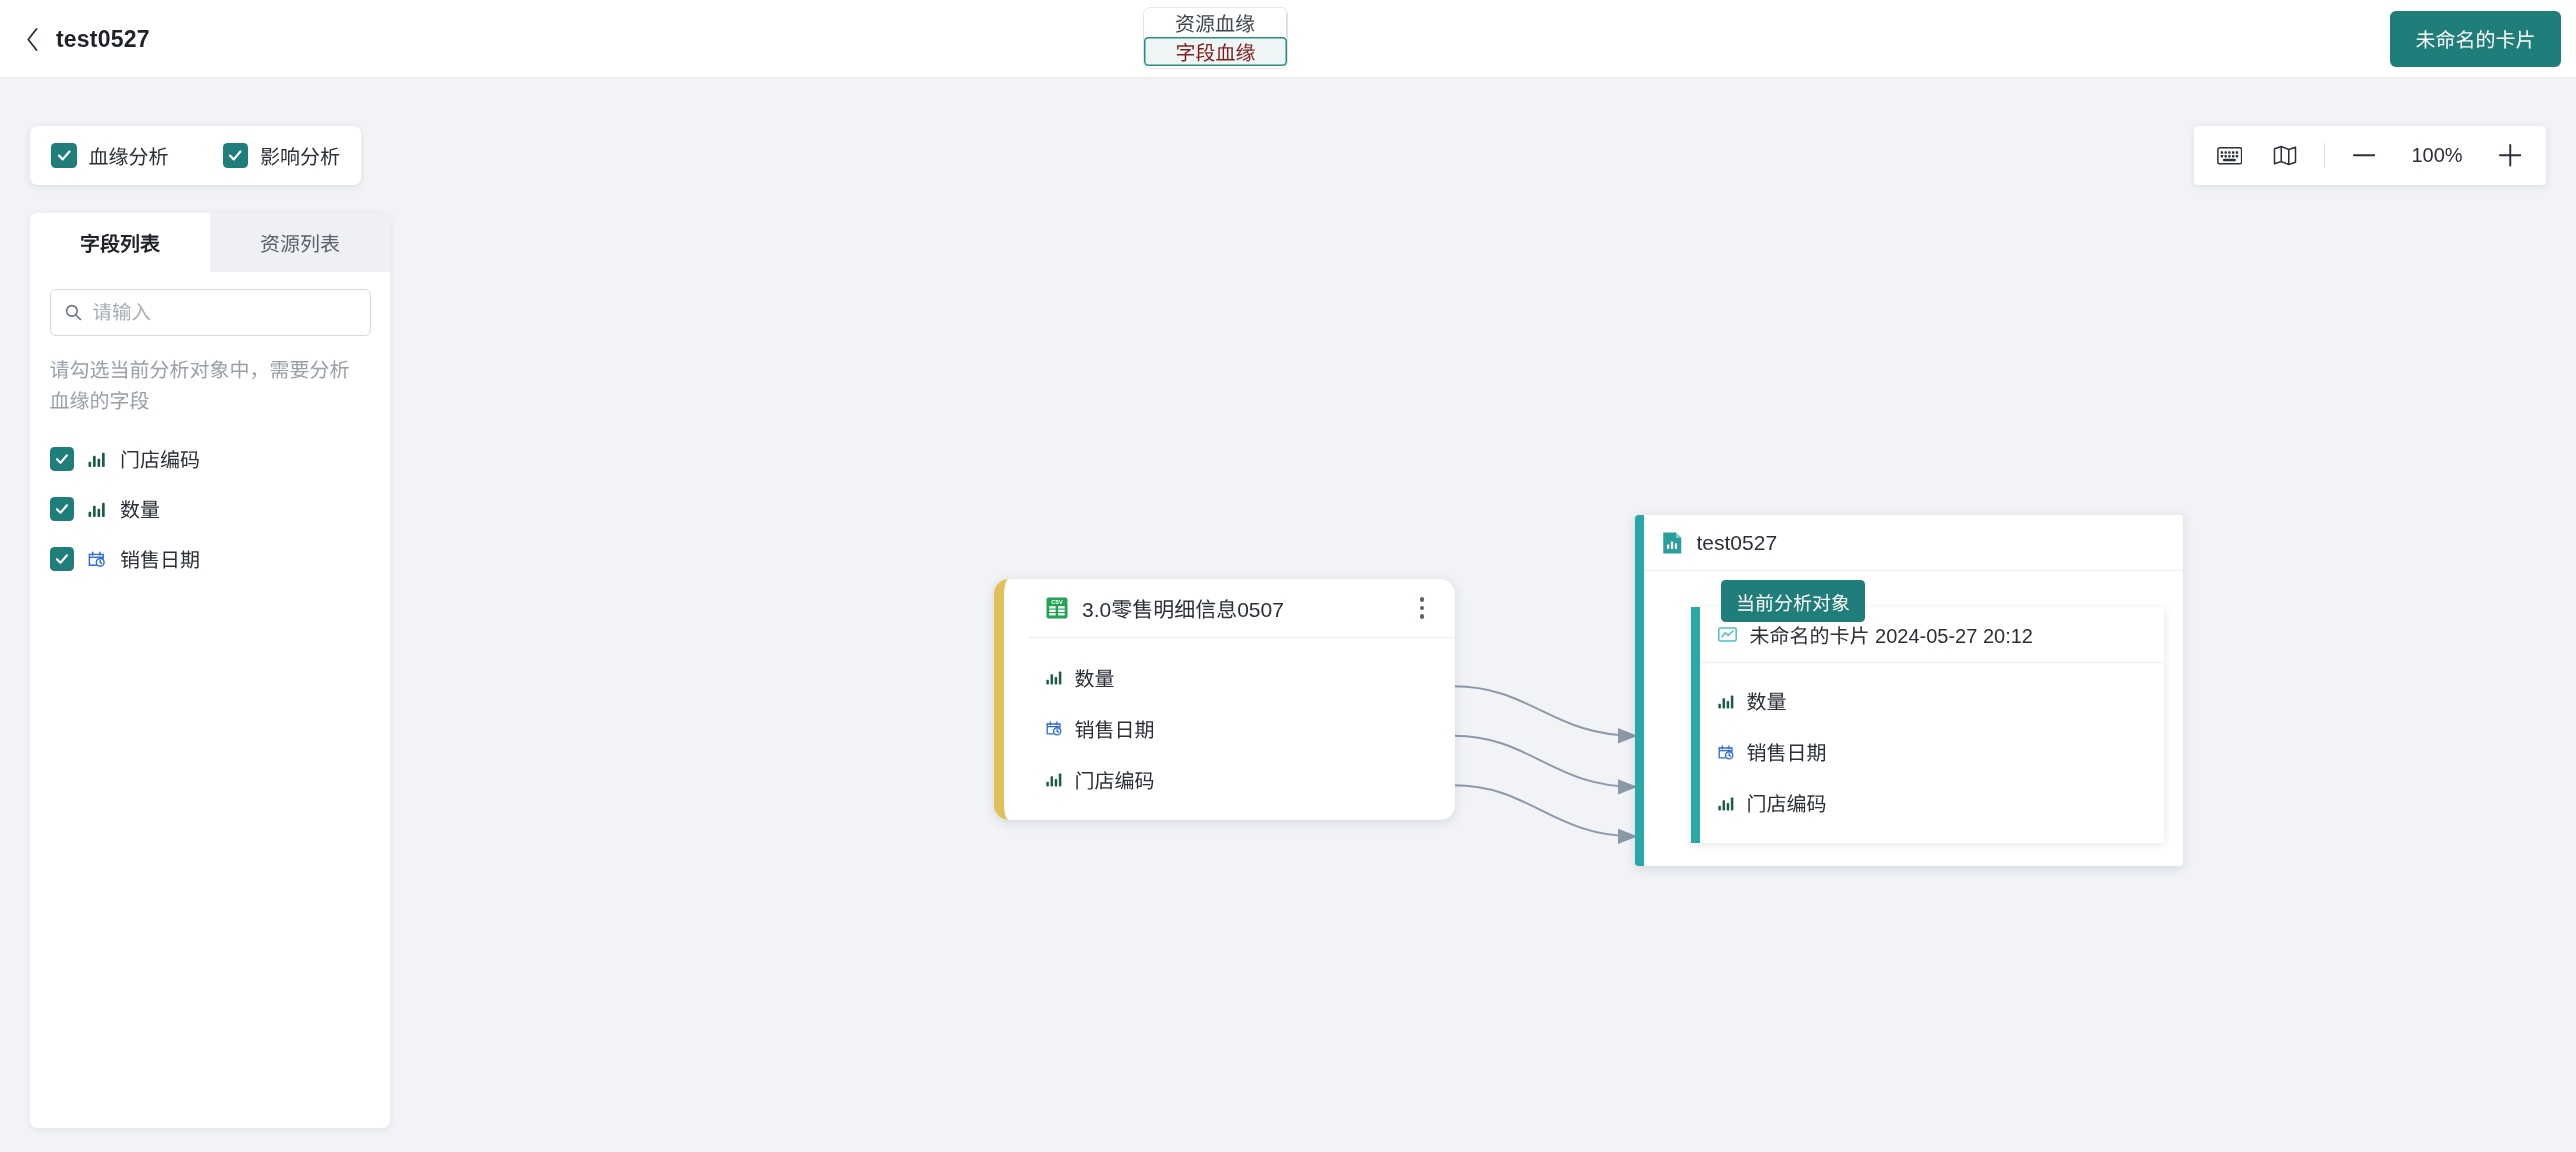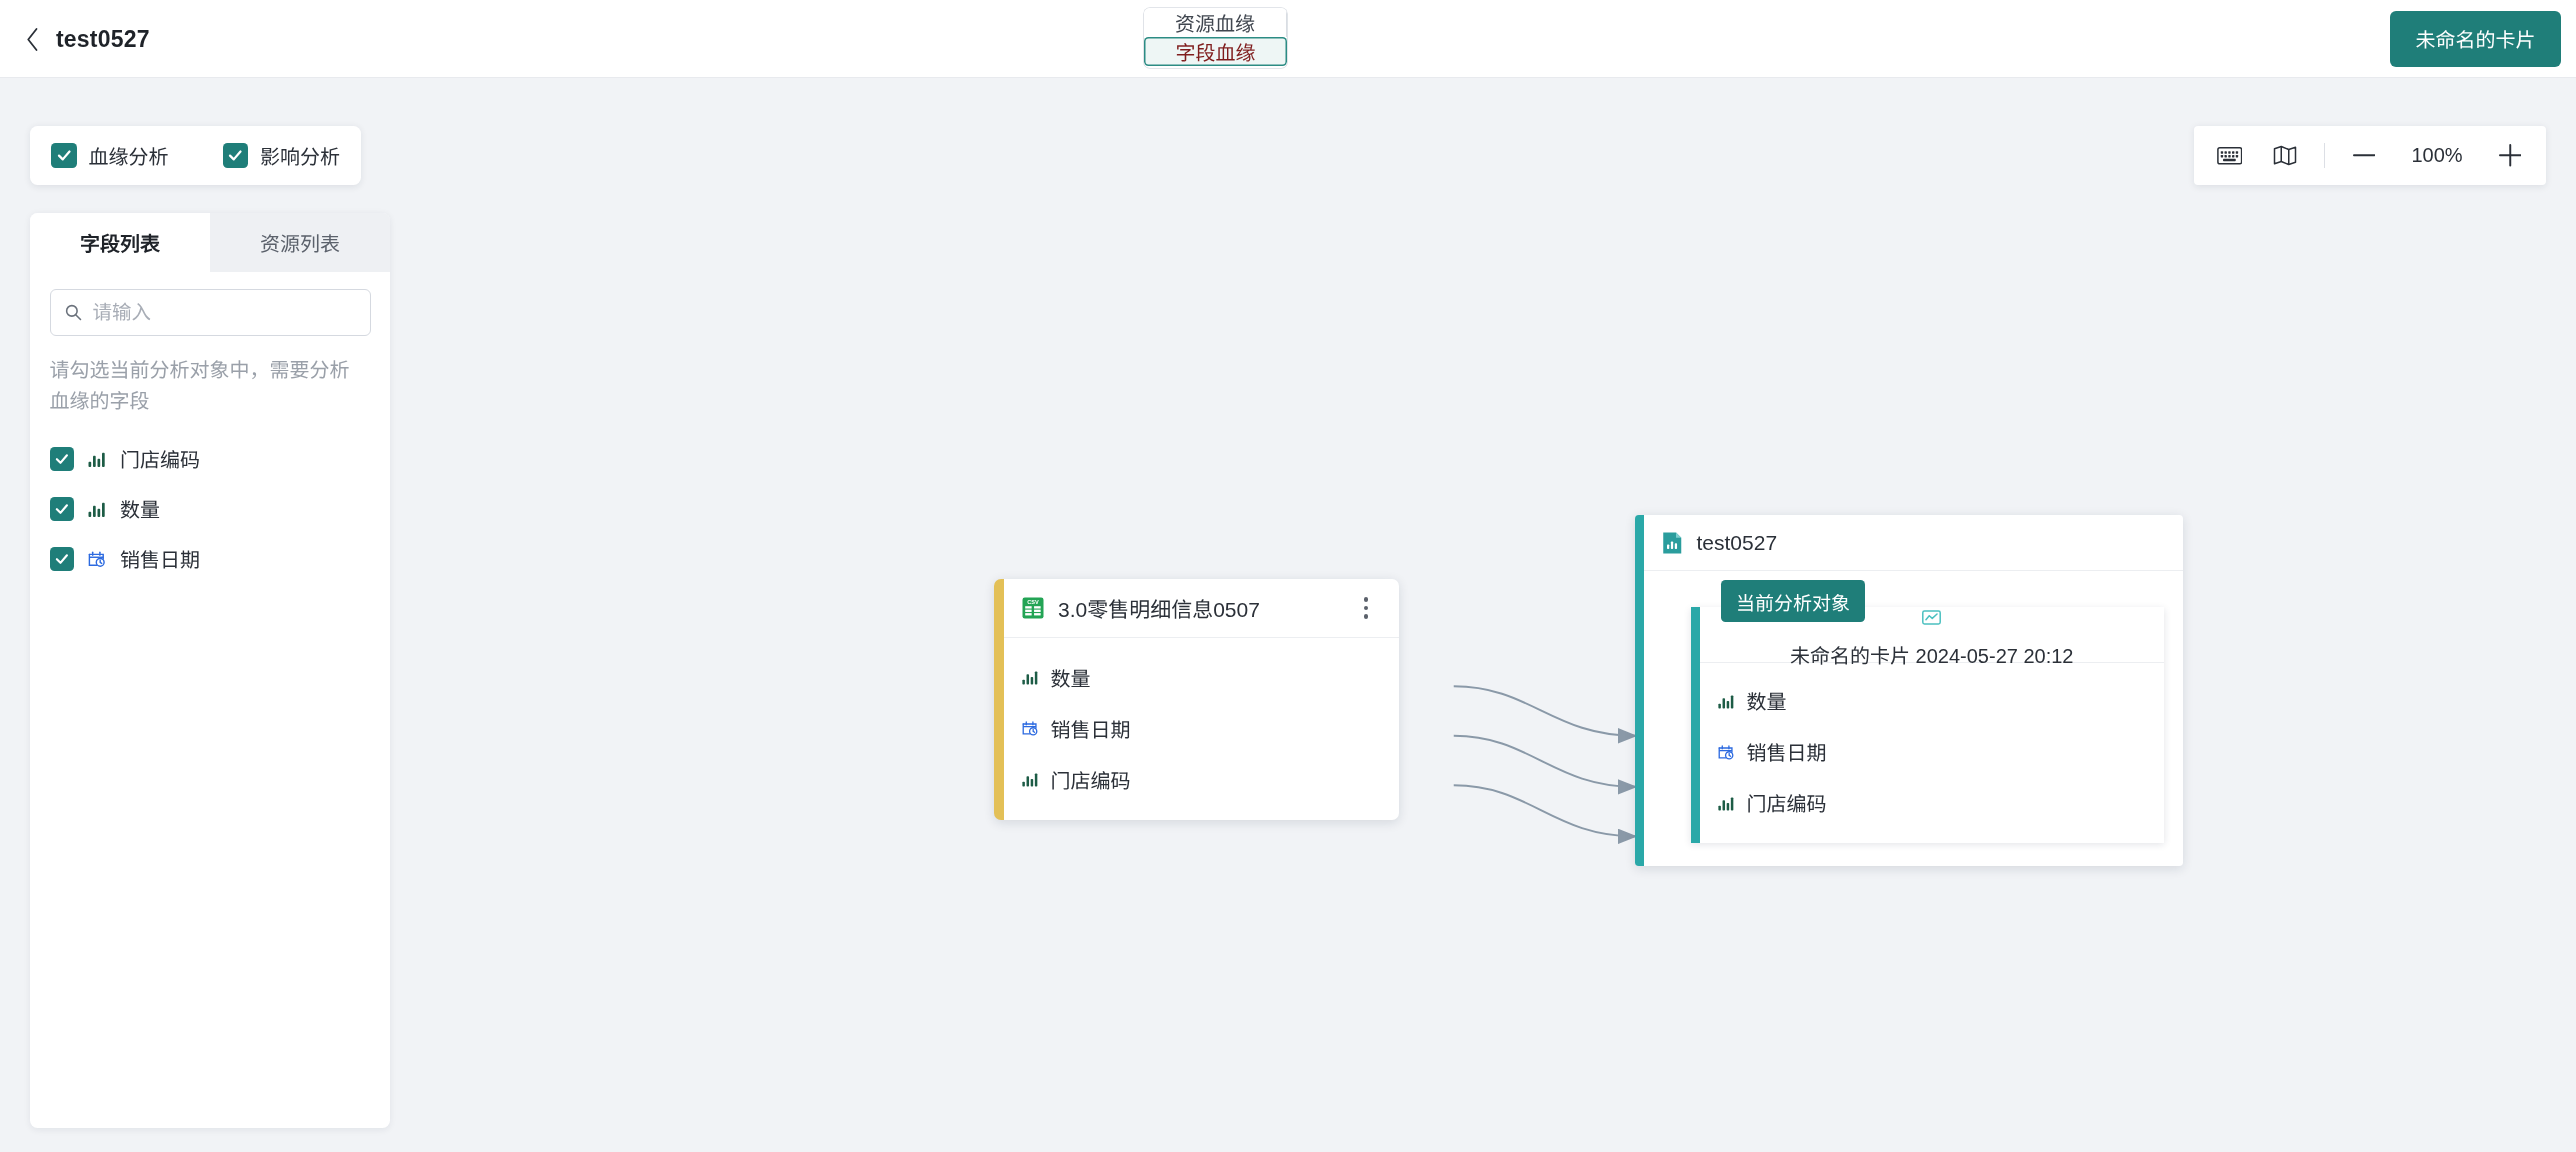--- a/index.html
+++ b/index.html
@@ -135,25 +135,26 @@
   
   .ic { display: inline-flex; align-items: center; justify-content: center; }
 
   
   .canvas { position: absolute; left: 405px; top: 95px; right: 0; bottom: 0; }
   .edges { position: absolute; left: 0; top: 0; width: 2171px; height: 1058px; }
 
   
   .node-src {
     position: absolute; left: 589px; top: 484px;
-    width: 405px;
-    background: #ffffff; border-radius: 7px;
+    width: 461px;
+    background: #ffffff; border-radius: 15px;
     border-left: 10.5px solid #e3c057;
     box-shadow: 0 2.3px 10.5px rgba(20,30,60,.12);
     overflow: hidden;
+    padding-left: 24px;
   }
   .node-hd {
     height: 59px; display: flex; align-items: center;
     padding: 0 18px 0 16.5px; gap: 13.5px;
     border-bottom: 0.8px solid #eceef1;
   }
   .node-title { font-size: 21px; color: #2b3038; flex: 1; }
   .dots { width: 30px; height: 30px; display: flex; flex-direction: column; align-items: center; justify-content: center; gap: 3.8px; cursor: pointer; }
   .dots i { width: 4.5px; height: 4.5px; border-radius: 50%; background: #5b616b; display: block; }
   .node-rows { padding: 13.5px 0 15px 0; }
@@ -182,21 +183,21 @@
   .inner-card {
     position: relative;
     margin: 36px 19.5px 0 47px;
     background: #ffffff;
     border-left: 9px solid #2aa8a8;
     box-shadow: 0 1.5px 7.5px rgba(20,30,60,.13);
     z-index: 2;
   }
   .inner-hd {
     height: 56px; display: flex; align-items: center; gap: 12px;
-    padding: 0 16.5px; border-bottom: 0.8px solid #eceef1; flex-direction: column;
+    padding: 0 16.5px; border-bottom: 0.8px solid #eceef1;
   }
   .inner-hd .fname { font-size: 20px; }
   .inner-rows { padding: 12px 0 15px 0; }
 </style>
 </head>
 <body>
 
 <div class="app">
 
   <div class="topbar">

